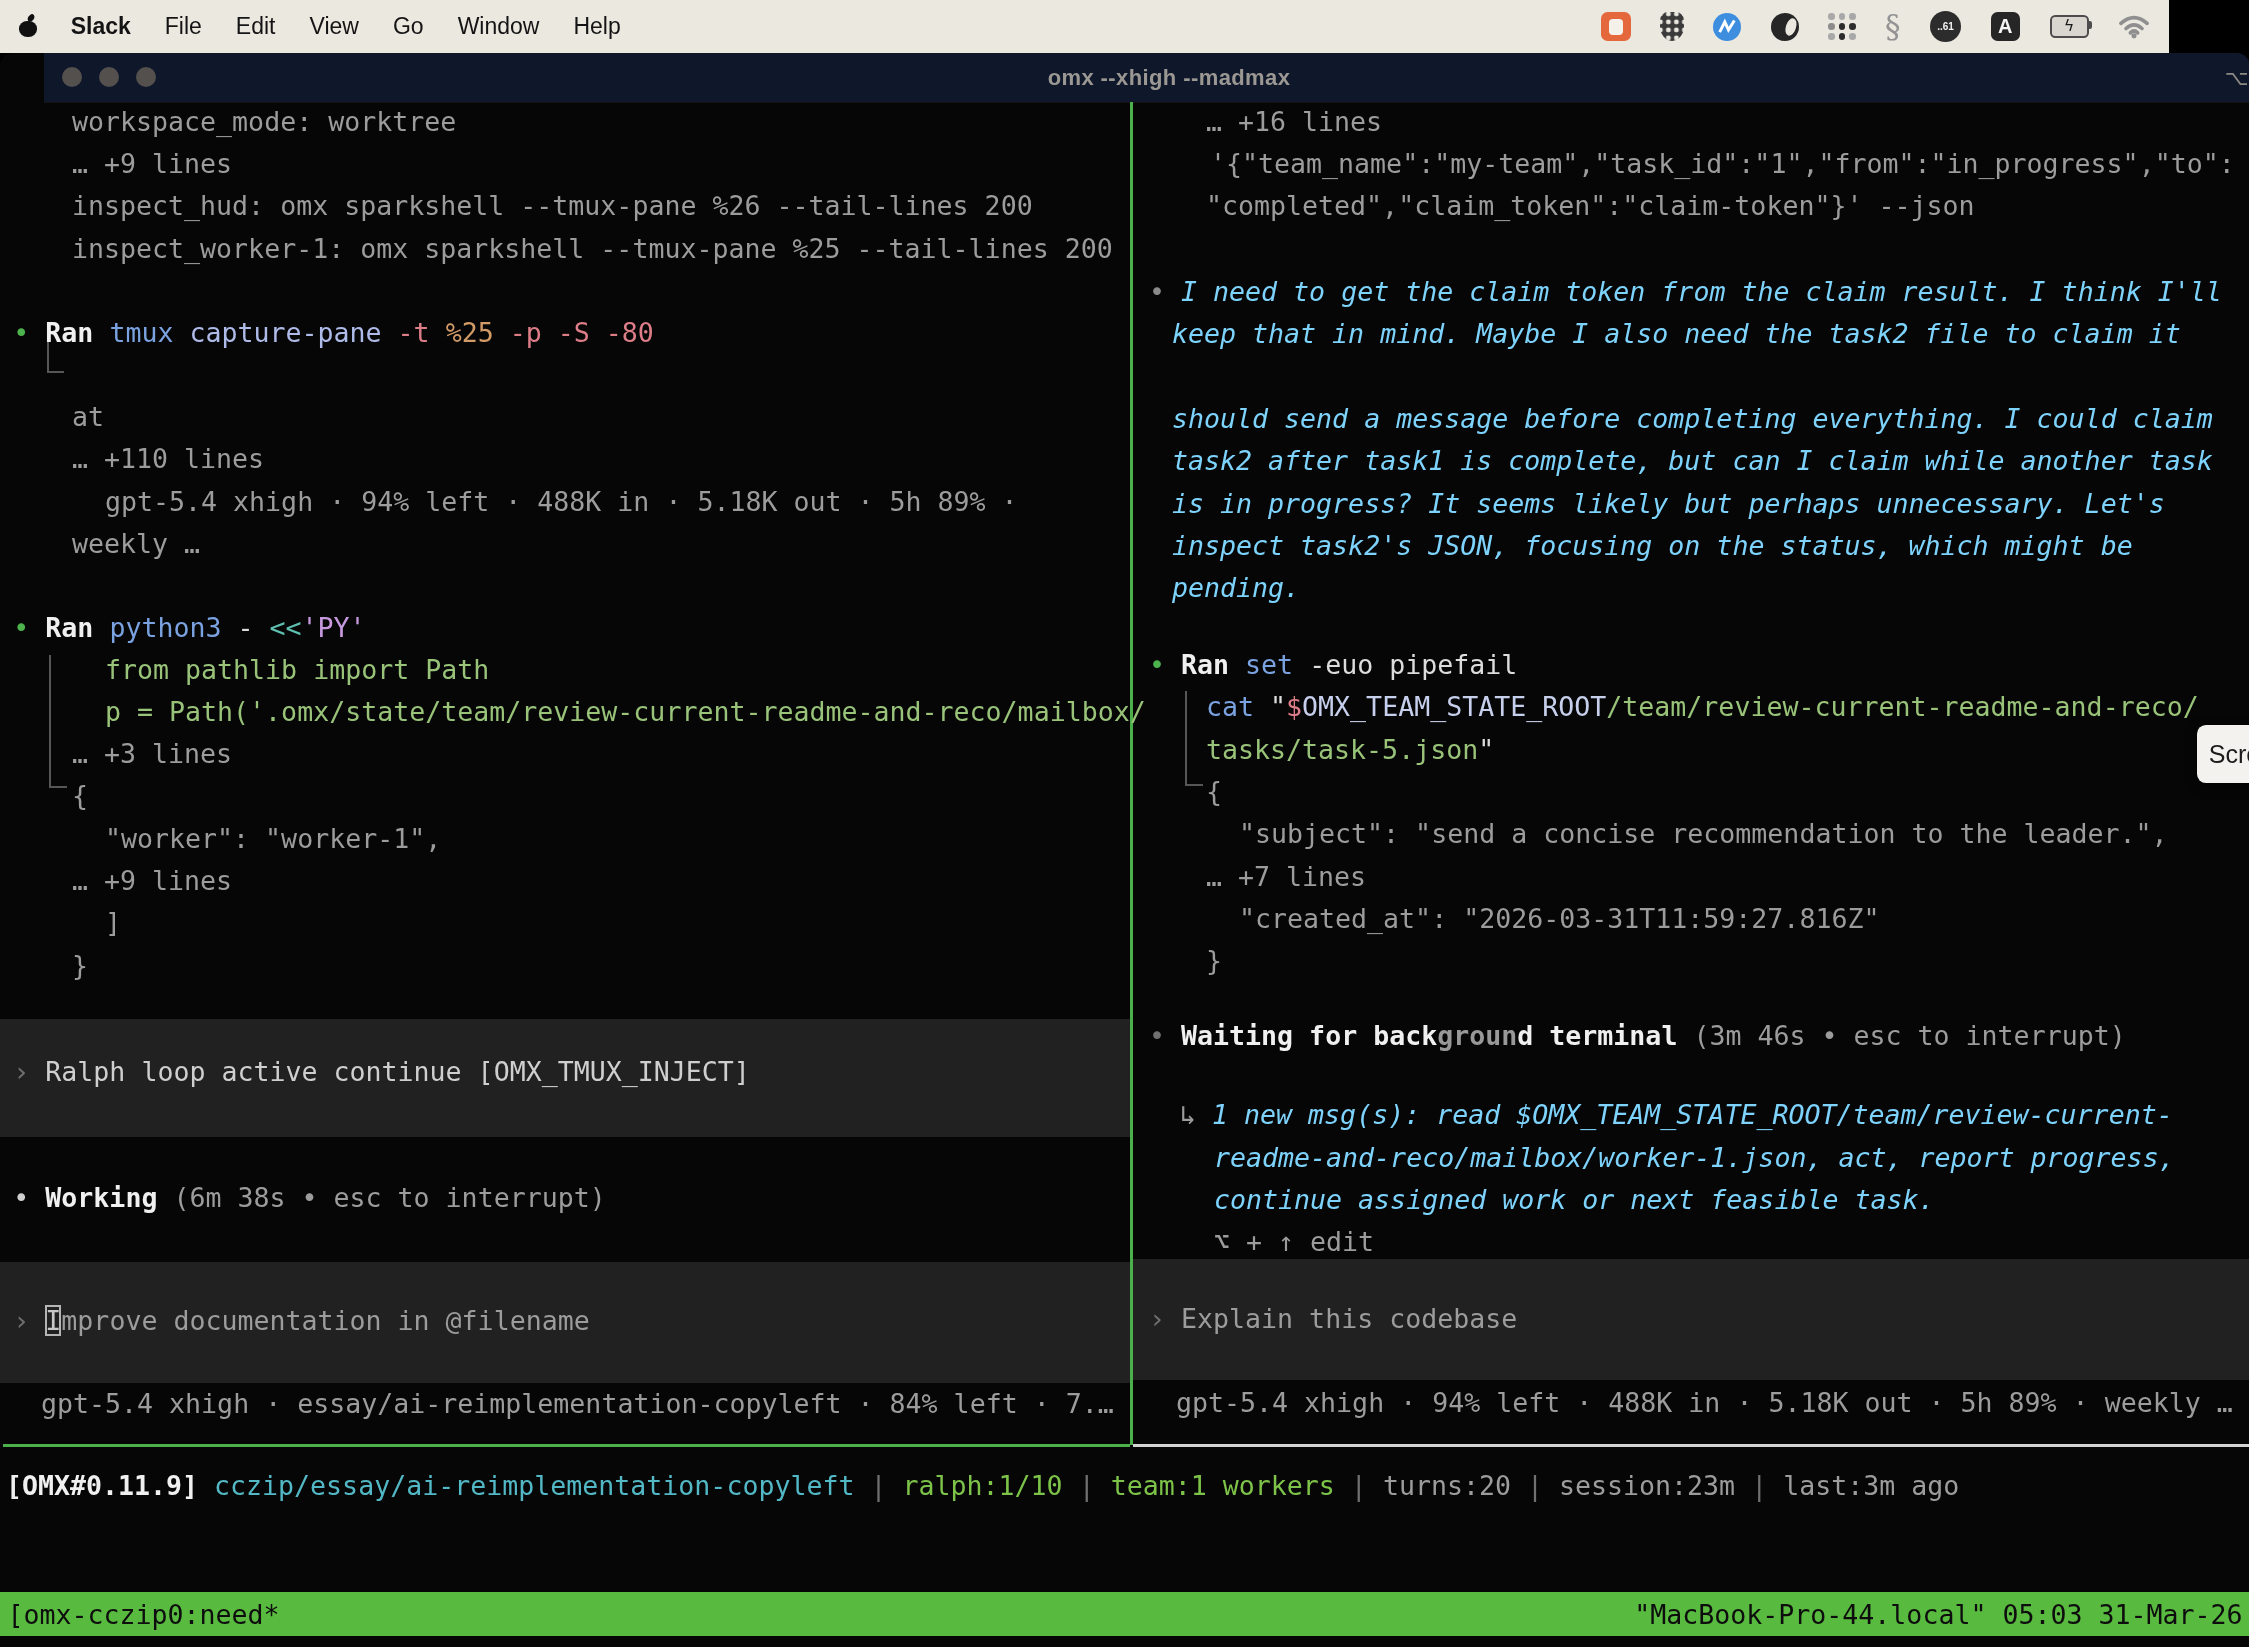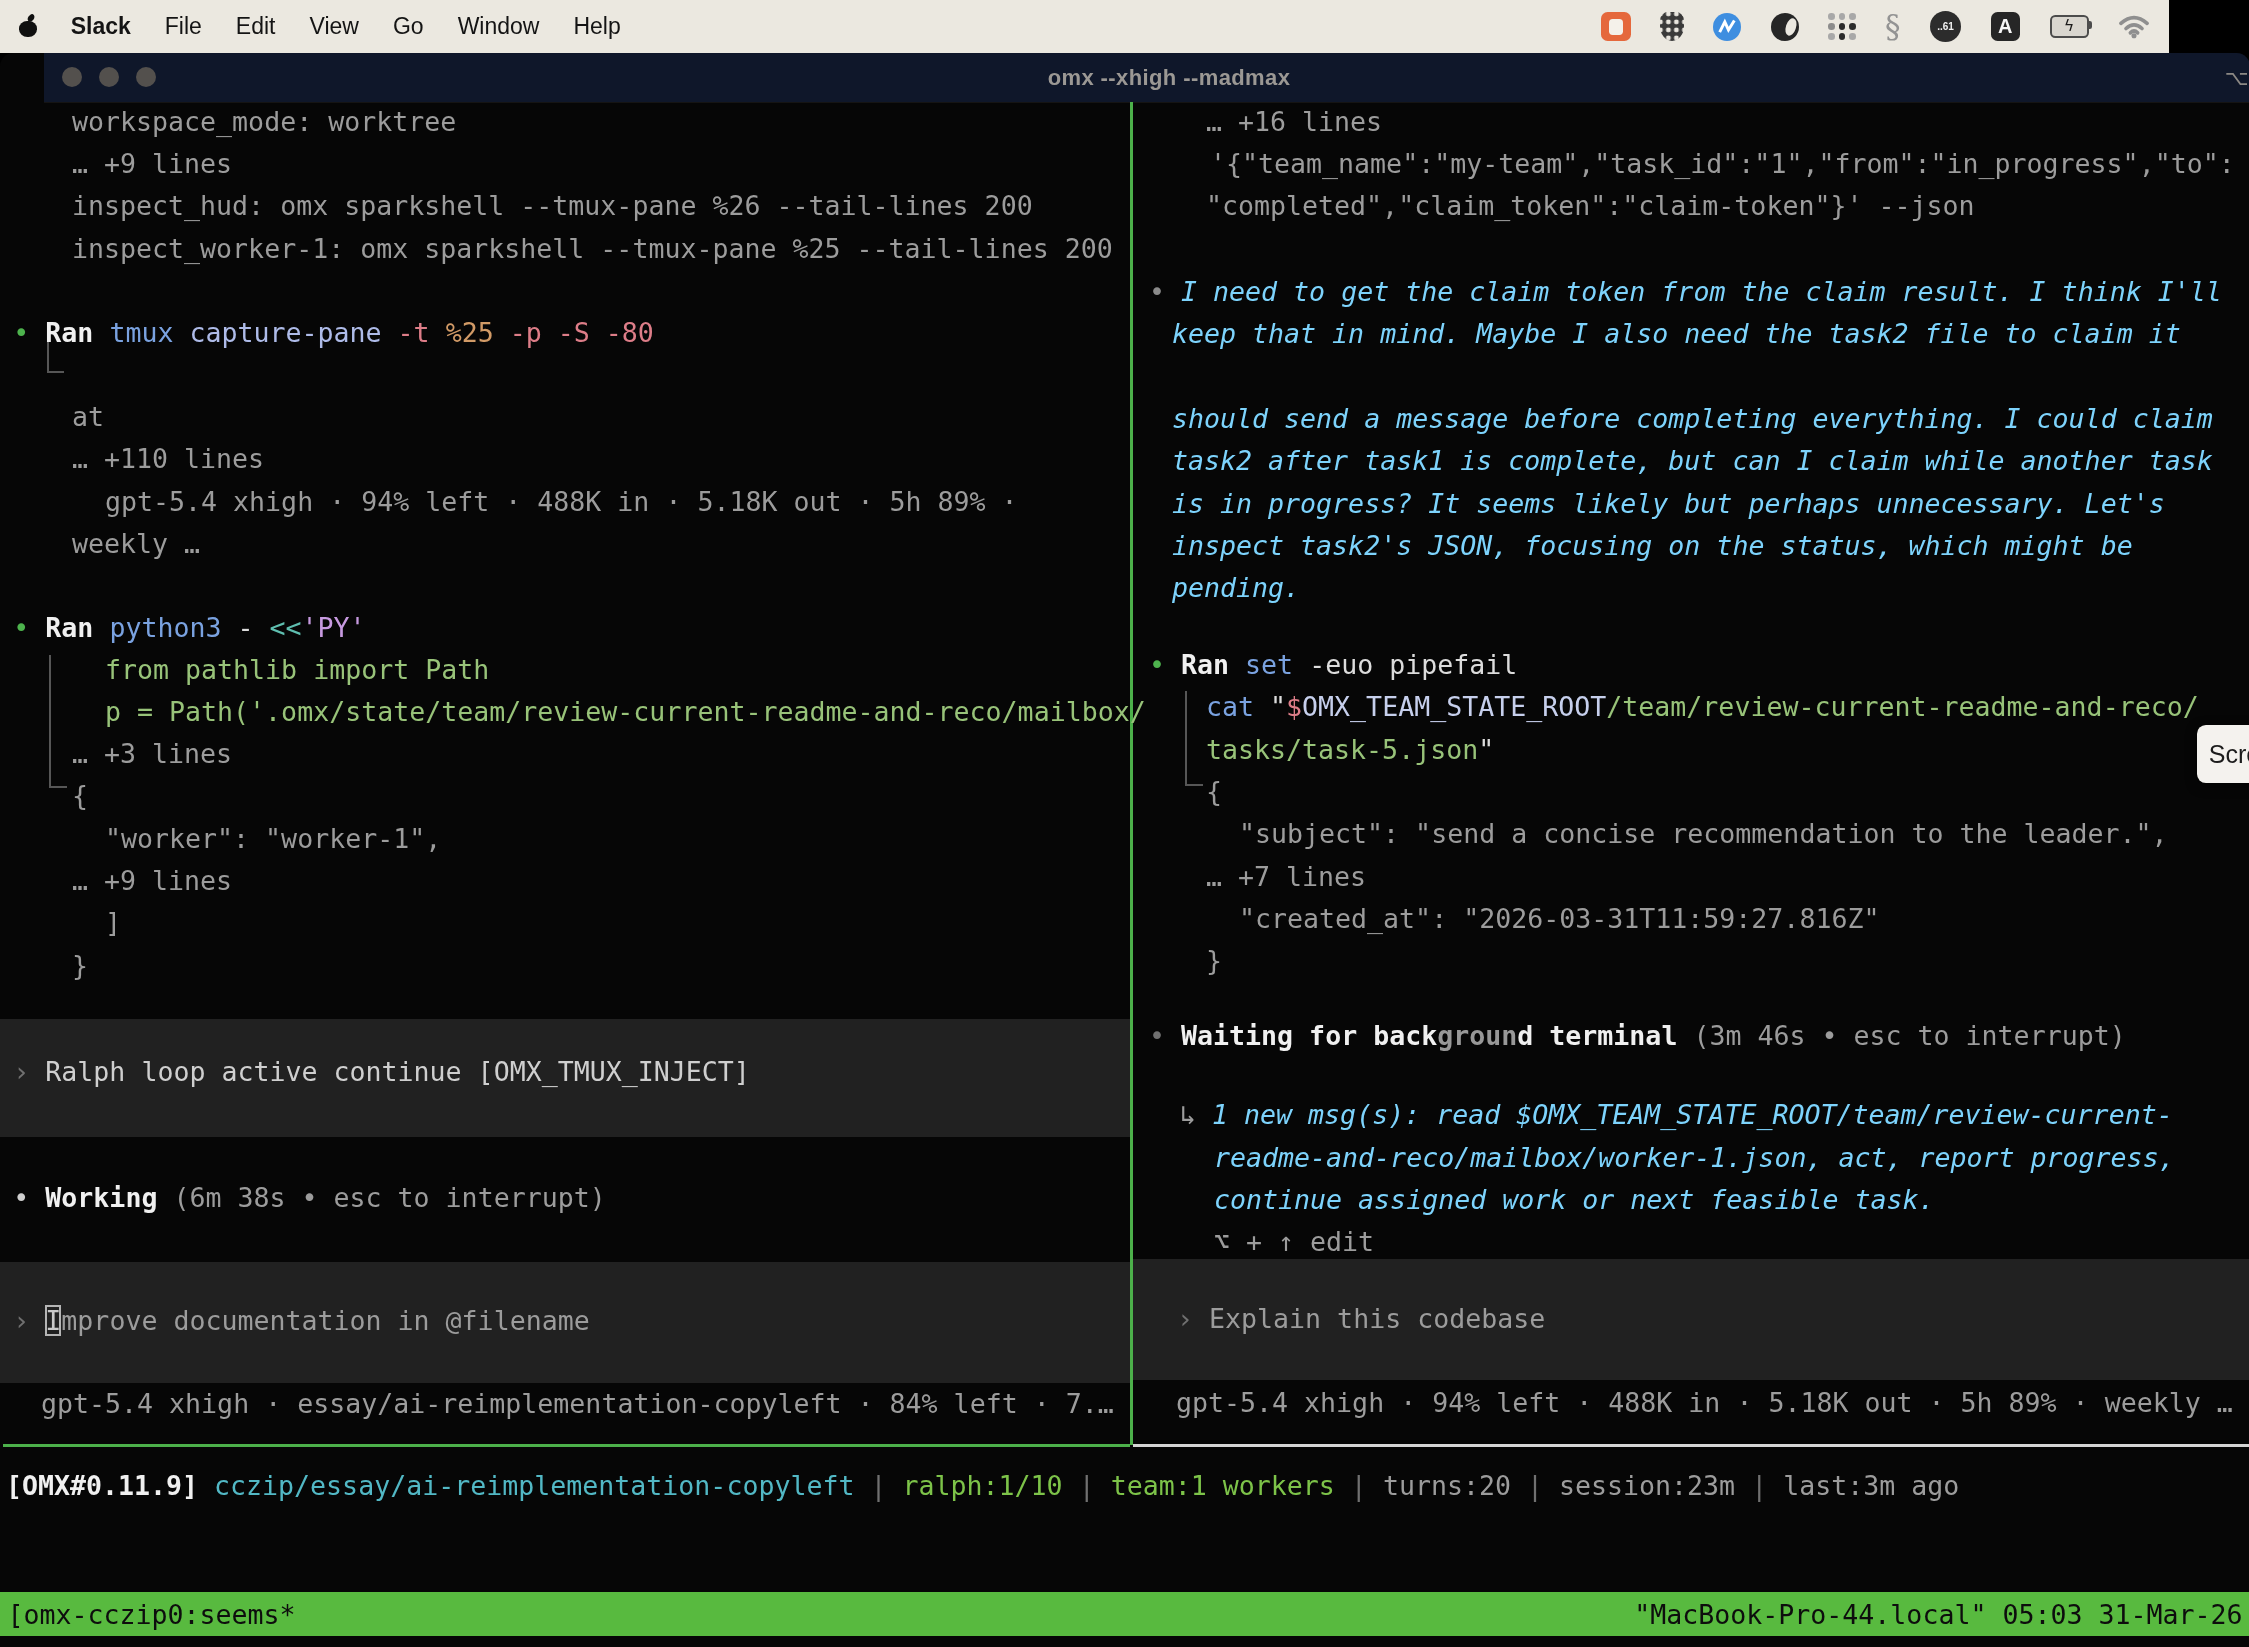--- a/index.html
+++ b/index.html
@@ -218,26 +218,26 @@
     <div class="trow" style="left: 1206px; top: 771px;"><span class="c-g">{</span></div>
     <div class="trow" style="left: 1239px; top: 813px;"><span class="c-g">"subject": "send a concise recommendation to the leader.",</span></div>
     <div class="trow" style="left: 1206px; top: 856px;"><span class="c-g">… +7 lines</span></div>
     <div class="trow" style="left: 1239px; top: 898px;"><span class="c-g">"created_at": "2026-03-31T11:59:27.816Z"</span></div>
     <div class="trow" style="left: 1206px; top: 940px;"><span class="c-g">}</span></div>
     <div class="trow" style="left: 1149px; top: 1015px;"><span class="c-d">• </span><span class="c-bw">Waiting for back</span><span class="c-bsh">groun</span><span class="c-bw">d terminal </span><span class="c-g">(3m 46s • esc to interrupt)</span></div>
     <div class="trow" style="left: 1180px; top: 1094px;"><span class="c-g">↳ </span><span class="c-gi">1 new msg(s): read $OMX_TEAM_STATE_ROOT/team/review-current-</span></div>
     <div class="trow" style="left: 1214px; top: 1137px;"><span class="c-gi">readme-and-reco/mailbox/worker-1.json, act, report progress,</span></div>
     <div class="trow" style="left: 1214px; top: 1179px;"><span class="c-gi">continue assigned work or next feasible task.</span></div>
     <div class="trow" style="left: 1214px; top: 1221px;"><span class="c-g">⌥ + ↑ edit</span></div>
-    <div class="trow" style="left: 1149px; top: 1298px; margin-left: 28px;"><span class="c-d">› </span><span class="c-g">Explain this codebase</span></div>
+    <div class="trow" style="left: 1149px; top: 1298px;"><span class="c-d">› </span><span class="c-g">Explain this codebase</span></div>
     <div class="trow" style="left: 1176px; top: 1382px;"><span class="c-g">gpt-5.4 xhigh · 94% left · 488K in · 5.18K out · 5h 89% · weekly …</span></div>
   </div>
 <div class="layer" id="bottom-rows">
     <div class="trow" style="left: 5.9px; top: 1465px;"><span class="c-bw">[OMX#0.11.9] </span><span class="c-cyn">cczip/essay/ai-reimplementation-copyleft</span><span class="c-d"> | </span><span class="c-sgr">ralph:1/10</span><span class="c-d"> | </span><span class="c-sgr">team:1 workers</span><span class="c-d"> | </span><span class="c-g">turns:20</span><span class="c-d"> | </span><span class="c-g">session:23m</span><span class="c-d"> | </span><span class="c-g">last:3m ago</span></div>
   </div>
 
 <div id="tmuxbar">
-  <span>[omx-cczip0:seems*</span>
+  <span>[omx-cczip0:need*</span>
   <span>"MacBook-Pro-44.local" 05:03 31-Mar-26</span>
 </div>
 
 <div id="tooltip">Scre</div>
 
 
 </body></html>

